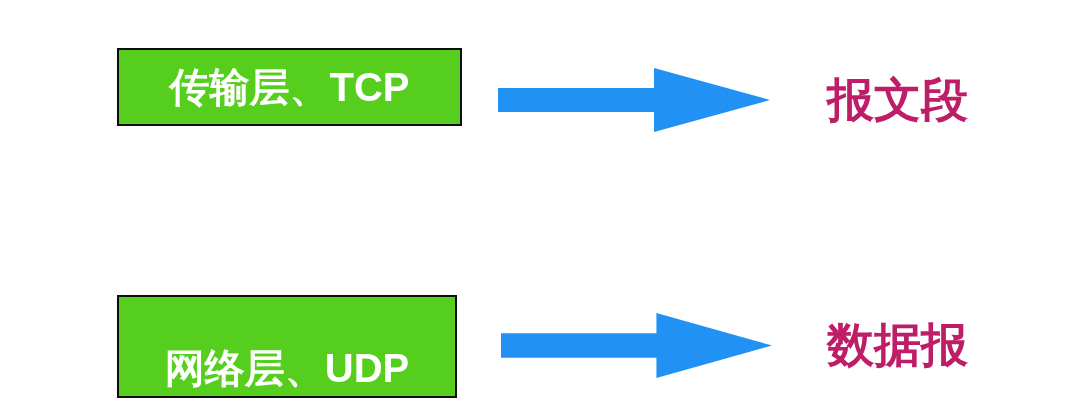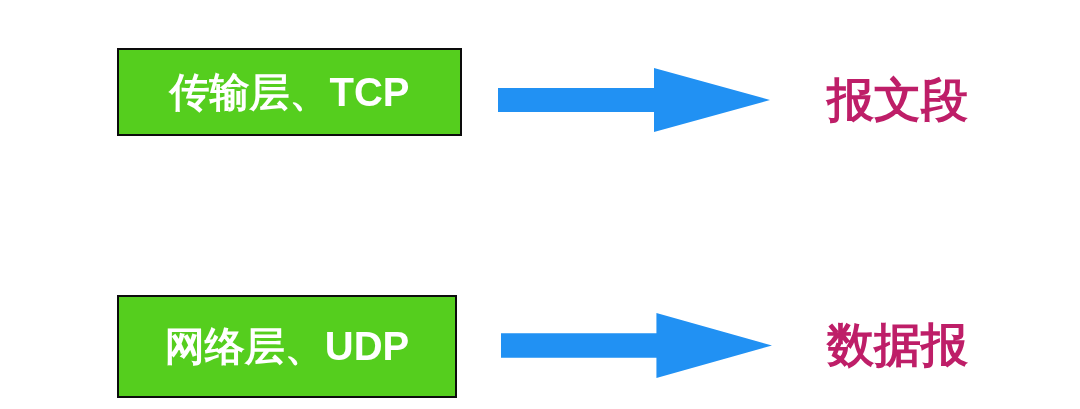--- a/index.html
+++ b/index.html
@@ -35,21 +35,21 @@
   .result-label {
     position: absolute;
     display: flex;
     align-items: center;
     color: #be1e68;
     font-weight: bold;
     font-size: 47px;
     white-space: nowrap;
   }
   
-  .box-1    { left: 117px; top: 48px;  width: 345px; height: 88px; }
+  .box-1    { left: 117px; top: 48px;  width: 345px; height: 78px; }
   .arrow-1  { left: 498px; top: 68px;  width: 272px; height: 64px; }
   .label-1  { left: 827px; top: 76px;  height: 48px; }
   
   .box-2    { left: 117px; top: 295px; width: 340px; height: 103px; }
   .arrow-2  { left: 501px; top: 313px; width: 271px; height: 65px; }
   .label-2  { left: 827px; top: 321px; height: 48px; }
 </style>
 </head>
 <body>
 
@@ -60,21 +60,21 @@
   </div>
 
   <svg class="arrow arrow-1" viewBox="0 0 272 64" preserveAspectRatio="none">
     <polygon points="0,20 156,20 156,0 272,32 156,64 156,44 0,44" fill="#2191f3"></polygon>
   </svg>
 
   <div class="result-label label-1" style="color: rgb(190, 30, 104);">
     <span>报文段</span>
   </div>
 
-  <div class="proto-box box-2" style="background-color: rgb(85, 206, 30); color: rgb(255, 255, 255); border-color: rgb(12, 12, 12);">
+  <div class="proto-box box-2" style="background-color: rgb(85, 206, 30); color: rgb(255, 255, 255); border-color: rgb(12, 12, 12); align-items: flex-end;">
     <span>网络层、UDP</span>
   </div>
 
   <svg class="arrow arrow-2" viewBox="0 0 272 64" preserveAspectRatio="none">
     <polygon points="0,20 156,20 156,0 272,32 156,64 156,44 0,44" fill="#2191f3"></polygon>
   </svg>
 
   <div class="result-label label-2" style="color: rgb(190, 30, 104); text-align: center;">
     <span>数据报</span>
   </div>

